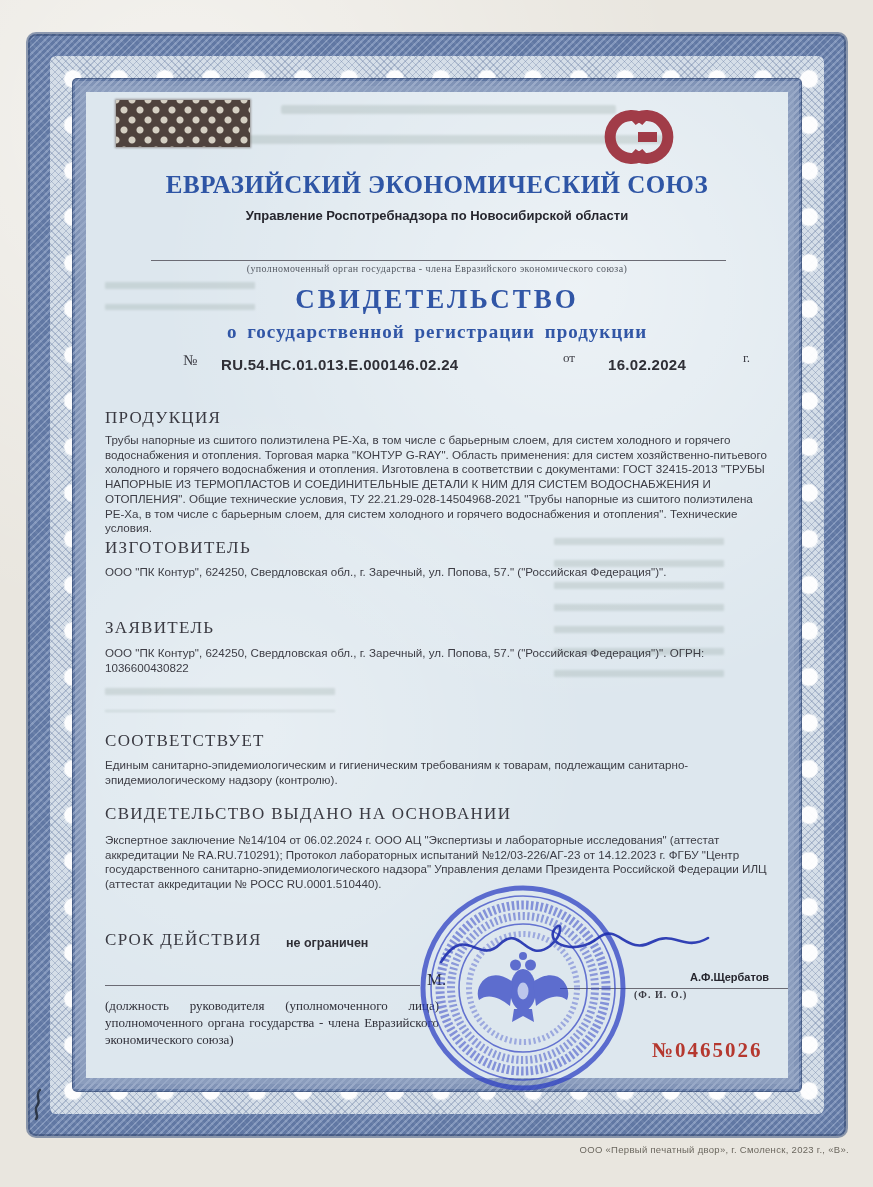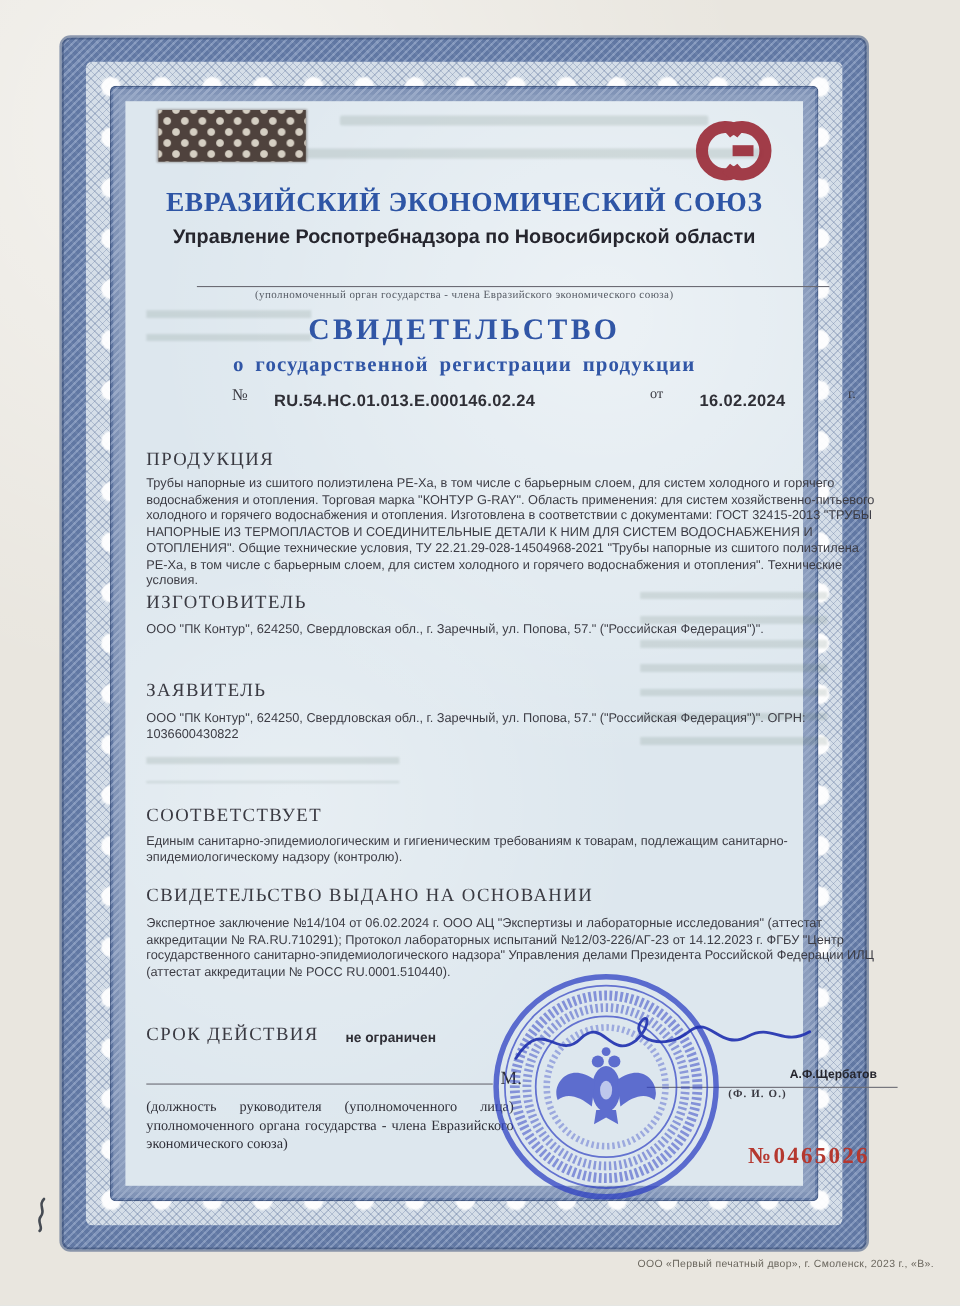--- a/index.html
+++ b/index.html
@@ -4,21 +4,21 @@
 <style>
   html,body{margin:0;padding:0;}
   body{
     width:873px;height:1187px;position:relative;overflow:hidden;
     background:
       radial-gradient(circle at 20% 10%, rgba(255,255,255,.5), transparent 40%),
       #e9e6df;
     font-family:"Liberation Sans", sans-serif;
   }
   
-  .frame{position:absolute;left:28px;top:34px;width:732px;height:1102px;margin-left:28px;}
+  .frame{position:absolute;left:28px;top:34px;width:818px;height:1102px;}
   .band-outer{
     position:absolute;inset:0;border-radius:8px;
     background-color:#6e85b1;
     background-image:
       repeating-linear-gradient(135deg, rgba(255,255,255,.14) 0 2px, rgba(44,66,108,.20) 2px 5px),
       repeating-linear-gradient(45deg, rgba(255,255,255,.08) 0 2px, transparent 2px 6px);
     box-shadow:0 0 0 2px rgba(58,82,126,.55), inset 0 0 0 2px rgba(40,60,100,.45);
   }
   .band-mid{
     position:absolute;inset:22px;border-radius:6px;
@@ -61,21 +61,21 @@
     background-image:
       radial-gradient(circle, rgba(221,213,200,.95) 0 3px, transparent 4px),
       radial-gradient(circle, rgba(221,213,200,.95) 0 3px, transparent 4px);
     background-size:16px 20px,16px 20px;
     background-position:0 0,8px 10px;
     box-shadow:0 0 2px 1px rgba(67,53,46,.5);
     opacity:.92;
   }
   
   .union-title{font-family:"Liberation Serif",serif;font-weight:bold;font-size:25px;color:#2e55a5;letter-spacing:.5px;}
-  .auth-line{font-weight:bold;font-size:18px;color:#26262e;line-height:17px;}
+  .auth-line{font-weight:bold;font-size:13px;color:#26262e;line-height:17px;}
   .hairline{height:1px;background:#6b6b74;}
   .auth-note{font-family:"Liberation Serif",serif;font-size:10px;color:#555a63;letter-spacing:.4px;}
   .cert-title{font-family:"Liberation Serif",serif;font-weight:bold;font-size:27px;color:#3156a6;letter-spacing:3px;}
   .cert-sub{font-family:"Liberation Serif",serif;font-weight:bold;font-size:19px;color:#3156a6;letter-spacing:1px;word-spacing:4px;}
   .num-label{font-family:"Liberation Serif",serif;font-size:15px;color:#3a3a42;}
   .num-value{font-weight:bold;font-size:15px;color:#2f2f36;letter-spacing:.3px;}
   .small-label{font-family:"Liberation Serif",serif;font-size:13px;color:#3a3a42;}
   .sec-head{font-family:"Liberation Serif",serif;font-size:17px;color:#3a3a42;letter-spacing:1.3px;}
   .sec-text{font-size:11.6px;line-height:14.7px;color:#3c3c44;width:665px;}
   .validity-value{font-weight:bold;font-size:12.5px;color:#2f2f36;}

